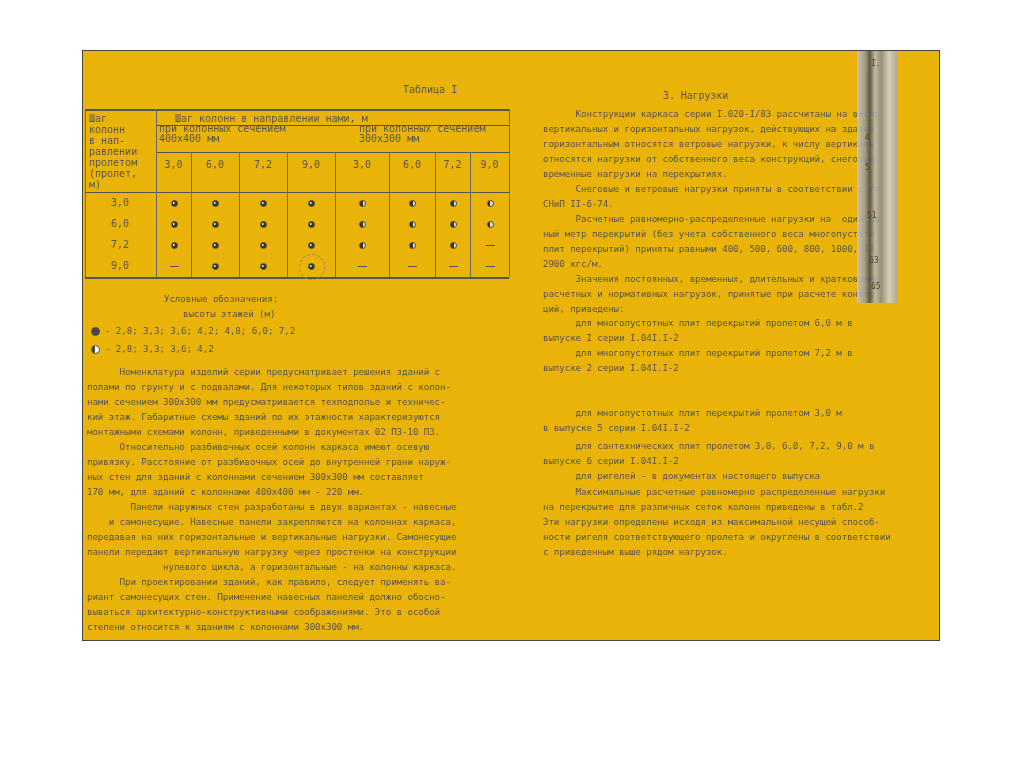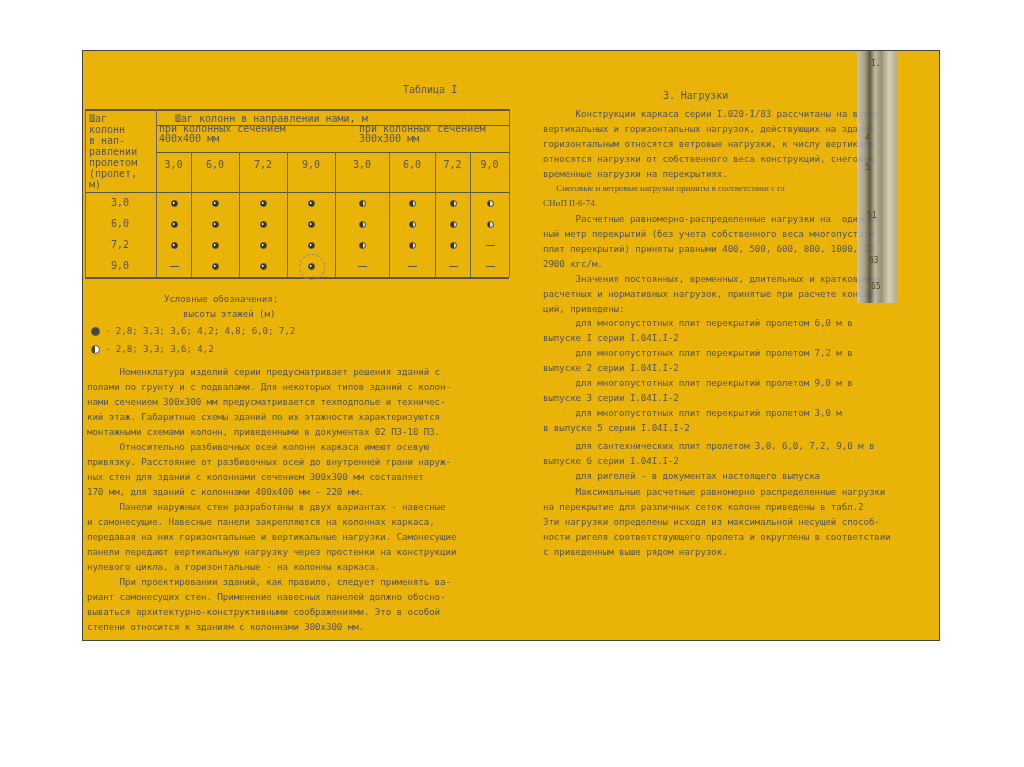--- a/index.html
+++ b/index.html
@@ -122,51 +122,49 @@
 
   <div class="txt" style="left:4px; top:313px;">      Номенклатура изделий серии предусматривает решения зданий с
 полами по грунту и с подвалами. Для некоторых типов зданий с колон-
 нами сечением 300x300 мм предусматривается техподполье и техничес-
 кий этаж. Габаритные схемы зданий по их этажности характеризуются
 монтажными схемами колонн, приведенными в документах 02 ПЗ-10 ПЗ.</div>
   <div class="txt" style="left:4px; top:388px;">      Относительно разбивочных осей колонн каркаса имеют осевую
 привязку. Расстояние от разбивочных осей до внутренней грани наруж-
 ных стен для зданий с колоннами сечением 300x300 мм составляет
 170 мм, для зданий с колоннами 400x400 мм - 220 мм.</div>
-  <div class="txt" style="left:4px; top:448px;">      Панели наружных стен разработаны в двух вариантах - навесные
+  <div class="txt" style="left:4px; top:448px;text-align:right;">      Панели наружных стен разработаны в двух вариантах - навесные
 и самонесущие. Навесные панели закрепляются на колоннах каркаса,
 передавая на них горизонтальные и вертикальные нагрузки. Самонесущие
 панели передают вертикальную нагрузку через простенки на конструкции
 нулевого цикла, а горизонтальные - на колонны каркаса.</div>
   <div class="txt" style="left:4px; top:523px;">      При проектировании зданий, как правило, следует применять ва-
 риант самонесущих стен. Применение навесных панелей должно обосно-
 вываться архитектурно-конструктивными соображениями. Это в особой
 степени относится к зданиям с колоннами 300x300 мм.</div>
 
   <div class="txt" style="left:580px; top:37px; font-size:10px;">3. Нагрузки</div>
   <div class="txt" style="left:460px; top:55px;">      Конструкции каркаса серии I.020-I/83 рассчитаны на воспр
 вертикальных и горизонтальных нагрузок, действующих на здание
 горизонтальным относятся ветровые нагрузки, к числу вертикаль
 относятся нагрузки от собственного веса конструкций, снеговые
 временные нагрузки на перекрытиях.</div>
-  <div class="txt" style="left:460px; top:130px;font-family:Liberation Serif, serif;">      Снеговые и ветровые нагрузки приняты в соответствии с гл
+  <div class="txt" style="left:460px; top:130px;">      Снеговые и ветровые нагрузки приняты в соответствии с гл
 СНиП II-6-74.</div>
   <div class="txt" style="left:460px; top:160px;">      Расчетные равномерно-распределенные нагрузки на  один кв
 ный метр перекрытий (без учета собственного веса многопустотн
 плит перекрытий) приняты равными 400, 500, 600, 800, 1000, I2
 2900 кгс/м.</div>
   <div class="txt" style="left:460px; top:220px;">      Значения постоянных, временных, длительных и кратковреме
 расчетных и нормативных нагрузок, принятые при расчете констр
 ций, приведены:</div>
   <div class="txt" style="left:460px; top:264px;">      для многопустотных плит перекрытий пролетом 6,0 м в
 выпуске I серии I.04I.I-2</div>
   <div class="txt" style="left:460px; top:294px;">      для многопустотных плит перекрытий пролетом 7,2 м в
 выпуске 2 серии I.04I.I-2</div>
-  <div class="txt" style="left:460px; top:324px;">      для многопустотных плит перекрытий пролетом 9,0 м в
-выпуске 3 серии I.04I.I-2</div>
   <div class="txt" style="left:460px; top:354px;">      для многопустотных плит перекрытий пролетом 3,0 м
 в выпуске 5 серии I.04I.I-2</div>
   <div class="txt" style="left:460px; top:387px;">      для сантехнических плит пролетом 3,0, 6,0, 7,2, 9,0 м в
 выпуске 6 серии I.04I.I-2
       для ригелей - в документах настоящего выпуска</div>
   <div class="txt" style="left:460px; top:433px;">      Максимальные расчетные равномерно распределенные нагрузки
 на перекрытие для различных сеток колонн приведены в табл.2
 Эти нагрузки определены исходя из максимальной несущей способ-
 ности ригеля соответствующего пролета и округлены в соответствии
 с приведенным выше рядом нагрузок.</div>

